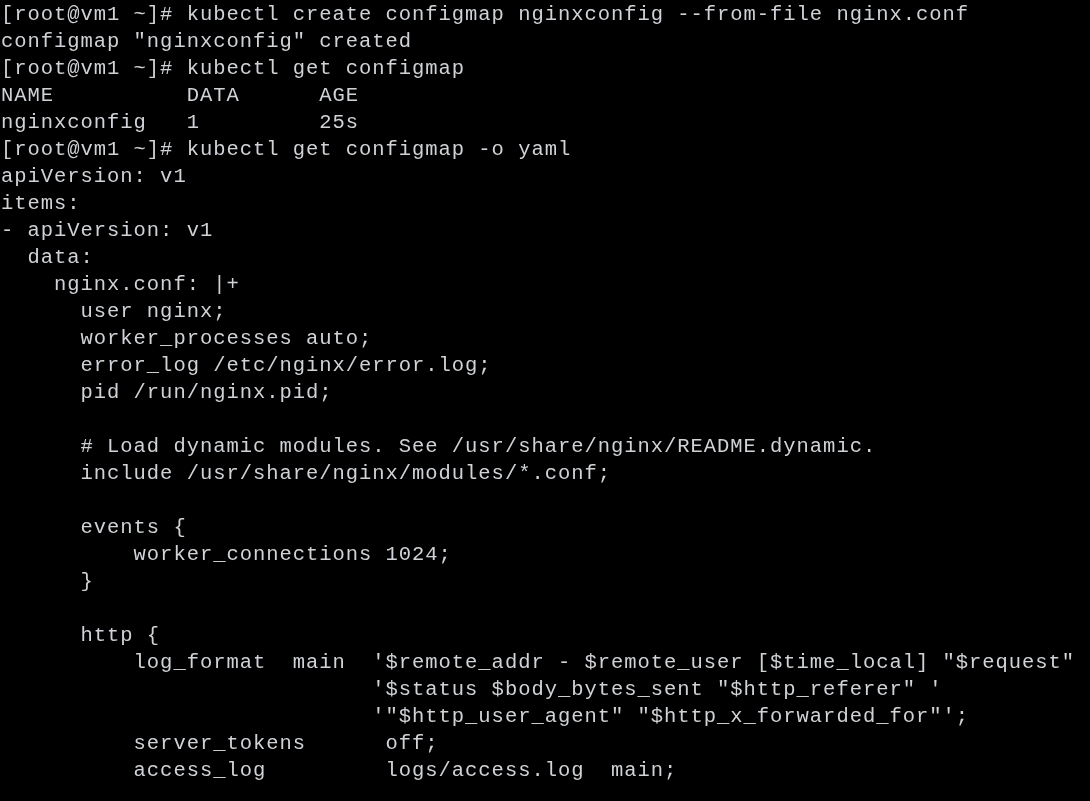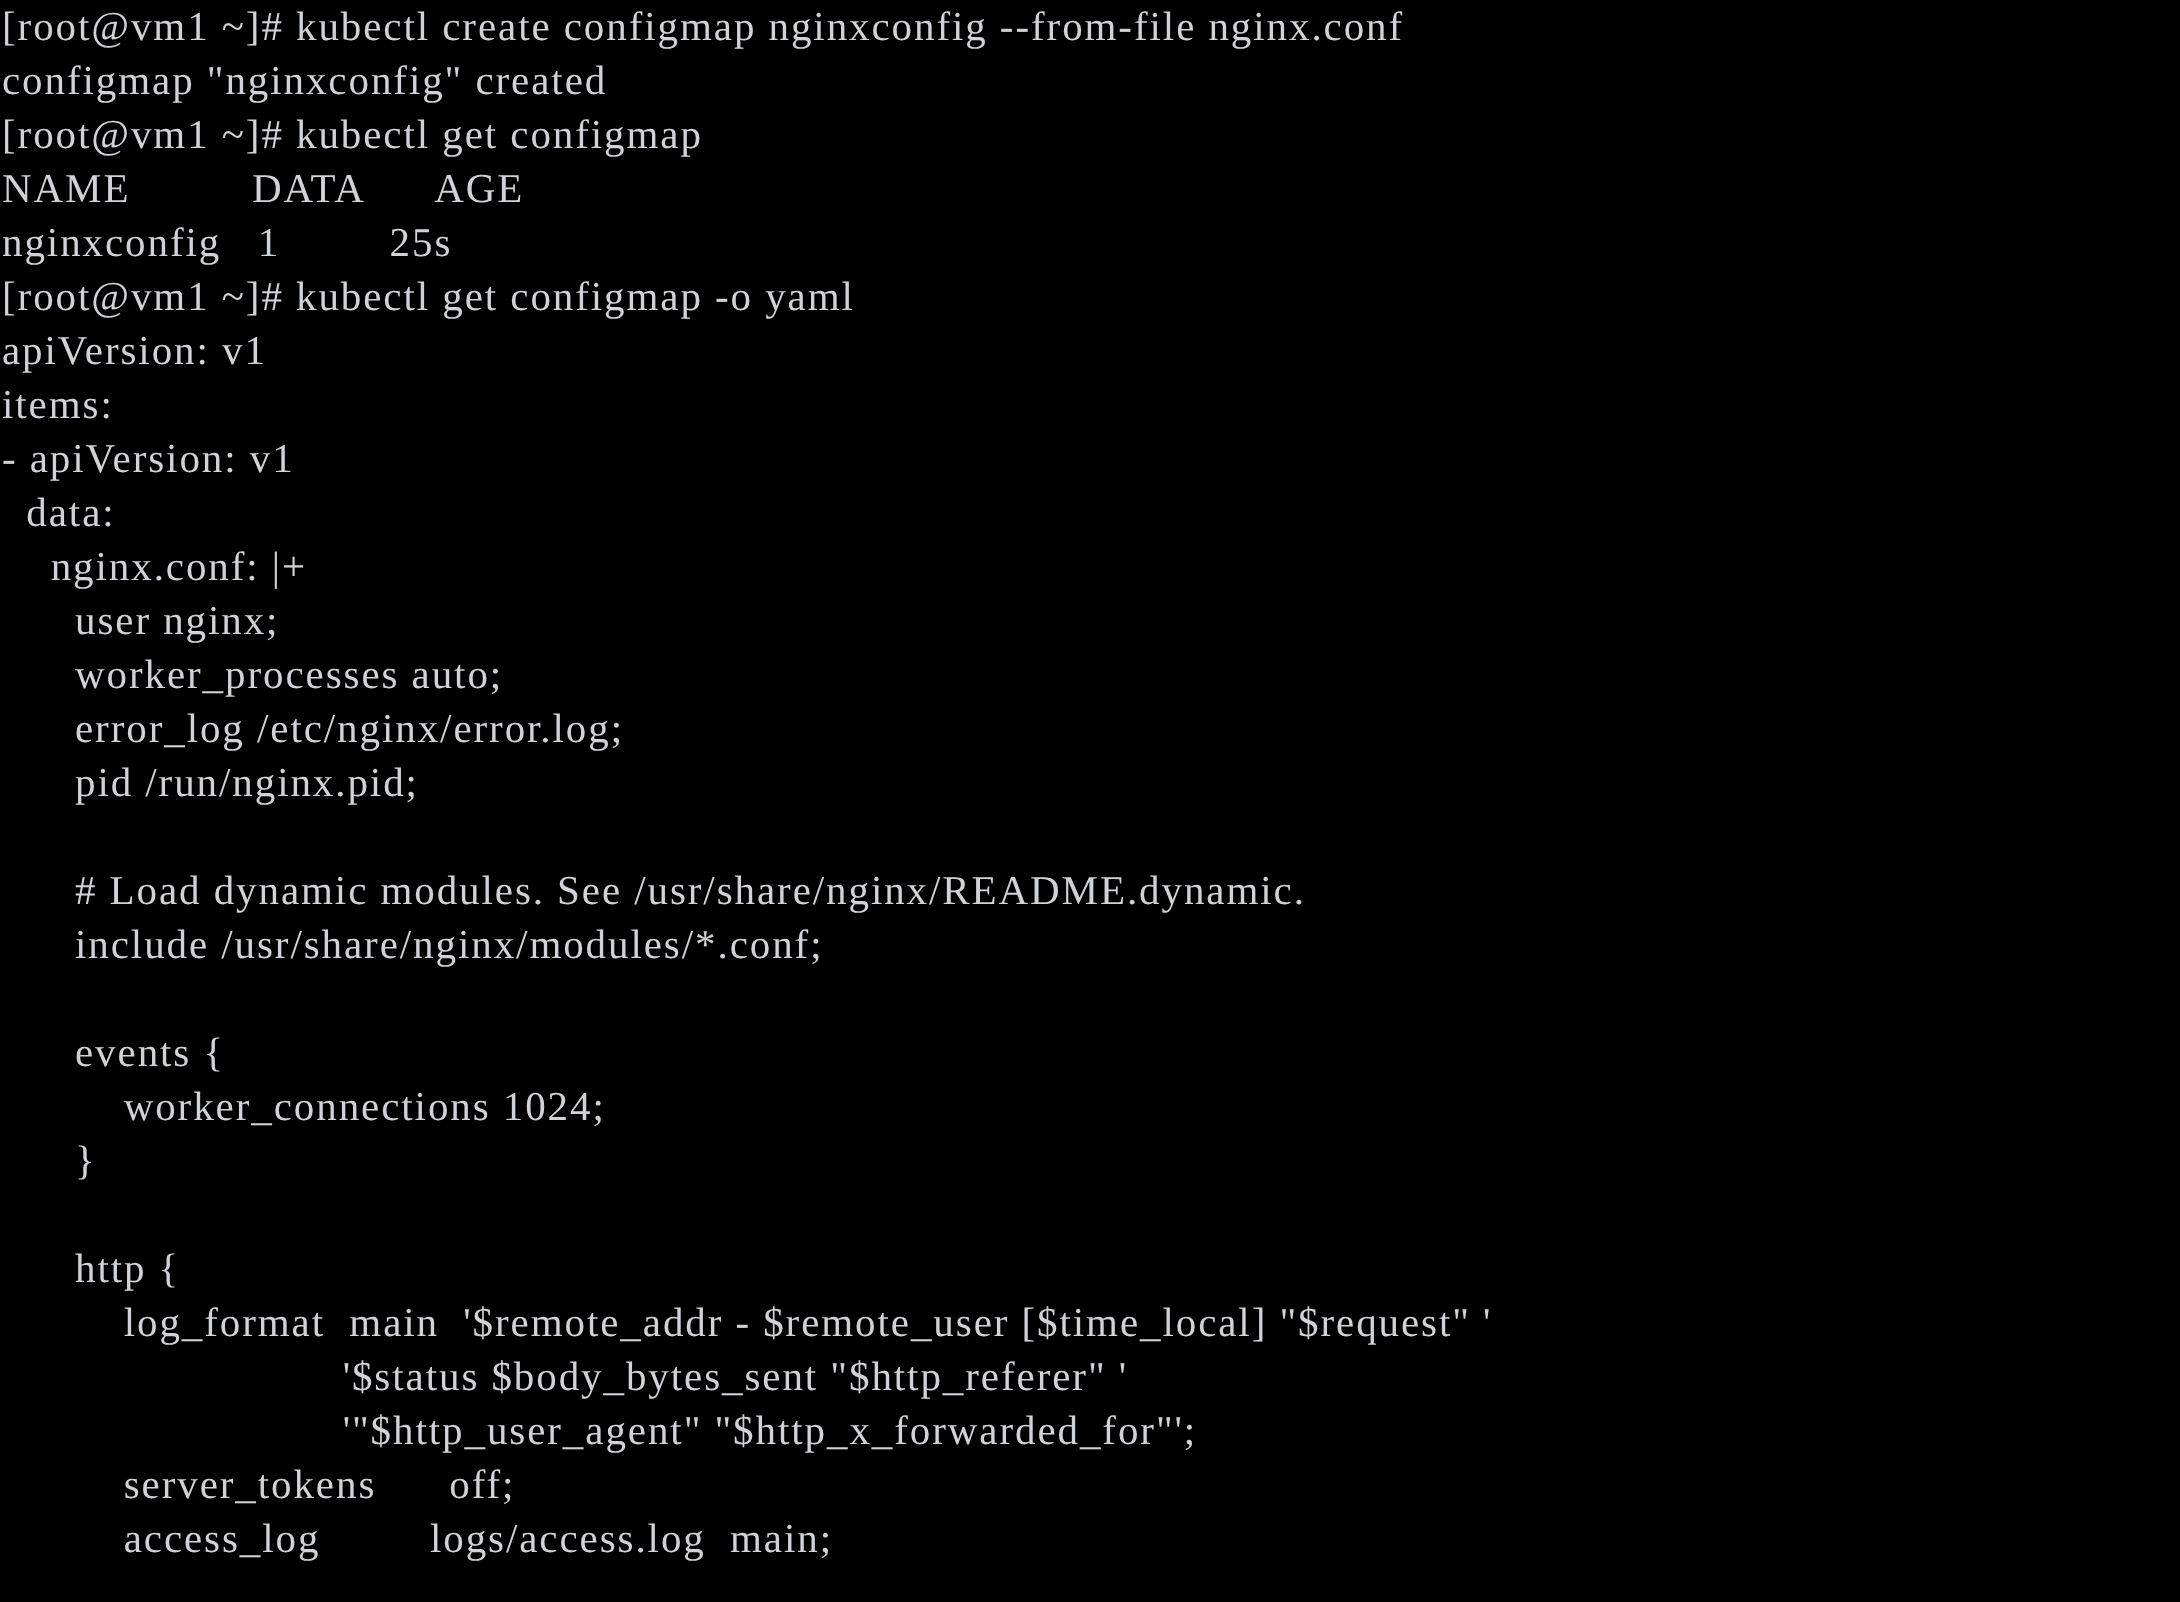--- a/index.html
+++ b/index.html
@@ -32,21 +32,21 @@
     position: absolute;
     left: 1px;
     top: 1px;
     width: 1089px;
   }
   .line {
     display: block;
     height: 27px;
     line-height: 27px;
     white-space: pre;
-    font-family: Liberation Serif, serif;
+    font-family: Liberation Mono, monospace;
     font-size: 20.5px;
     color: #cfd2d6;
     overflow: hidden;
   }
   .line.blank {
     color: transparent;
   }
 </style>
 </head>
 <body style="background: rgb(0, 0, 0);">

